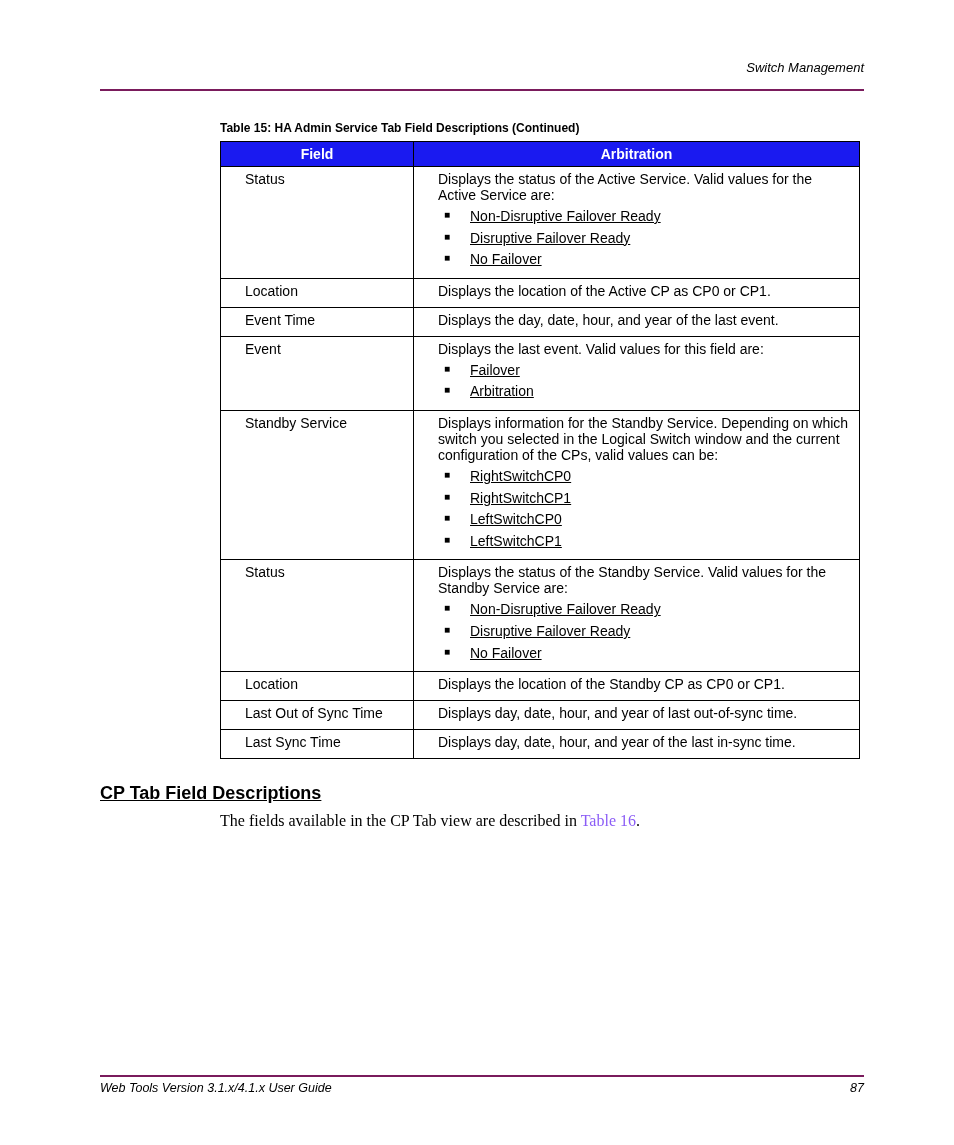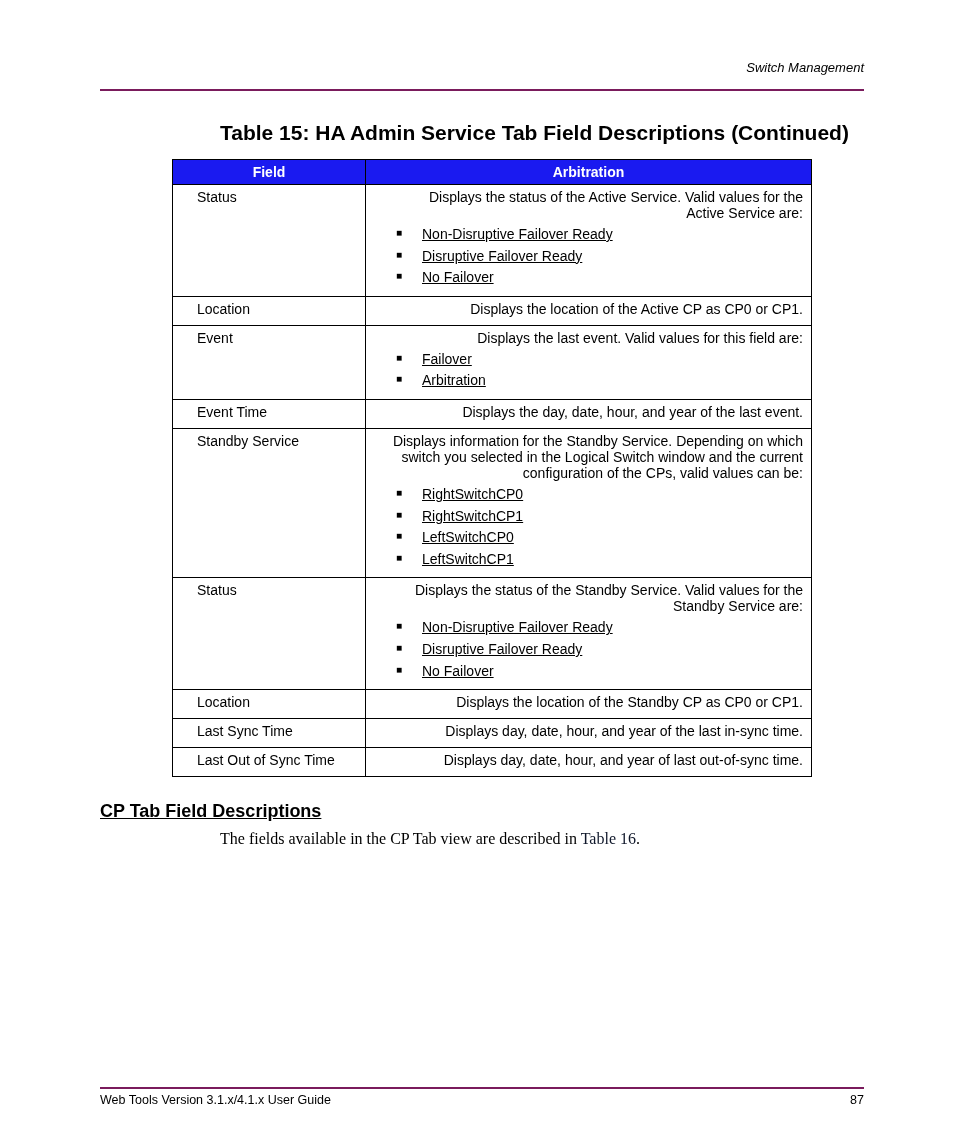--- a/index.html
+++ b/index.html
@@ -23,48 +23,48 @@
     font-style: italic;
     margin-bottom: 14px;
   }
   .rule {
     border: none;
     border-top: 2px solid #7a1b5c;
     margin: 0 0 30px 0;
   }
   .table-caption {
     font-weight: bold;
-    font-size: 21px;
-    margin: 0 0 14px 0;
+    font-size: 12px;
+    margin: 0 0 6px 0;
     padding-left: 120px;
   }
   table {
     border-collapse: collapse;
-    margin-left: 72px;
+    margin-left: 120px;
     width: 640px;
   }
   th {
     background: #1a1af0;
     color: #fff;
     font-weight: bold;
     font-size: 14px;
     text-align: center;
     padding: 4px 6px;
     border: 1px solid #000;
   }
   td {
     border: 1px solid #000;
     padding: 4px 8px 6px 24px;
     vertical-align: top;
     font-size: 14px;
   }
   td.col-field {
     width: 160px;
   }
-  .cell-block { margin-bottom: 2px; text-align: right; }
+  .cell-block { margin-bottom: 2px; }
   ul.bullets {
     list-style: none;
     padding: 0;
     margin: 4px 0 0 0;
     text-decoration: underline;
   }
   ul.bullets li {
     padding-left: 32px;
     position: relative;
     margin: 2px 0;
@@ -82,27 +82,28 @@
     font-size: 18px;
     margin: 24px 0 8px 0;
     text-decoration: underline;
   }
   .body-serif {
     font-family: "Times New Roman", Times, serif;
     font-size: 16px;
     margin-left: 120px;
   }
   .body-serif .xref {
-    color: #0f172a;
+    color: #8b5cf6;
   }
   .footer {
     position: absolute;
     left: 100px;
     right: 90px;
-    bottom: 38px;
+    bottom: 50px;
+    font-style: italic;
   }
   .footer-rule {
     border: none;
     border-top: 2px solid #7a1b5c;
     margin: 0 0 4px 0;
   }
   .footer-row {
     display: flex;
     justify-content: space-between;
     font-size: 12.5px;
@@ -136,33 +137,33 @@
             </ul>
           </td>
         </tr>
         <tr>
           <td class="col-field">Location</td>
           <td>
             <div class="cell-block">Displays the location of the Active CP as CP0 or CP1.</div>
           </td>
         </tr>
         <tr>
+          <td class="col-field">Event Time</td>
+          <td>
+            <div class="cell-block">Displays the day, date, hour, and year of the last event.</div>
+          </td>
+        </tr>
+        <tr>
           <td class="col-field">Event</td>
           <td>
             <div class="cell-block">Displays the last event. Valid values for this field are:</div>
             <ul class="bullets">
               <li>Failover</li>
               <li>Arbitration</li>
             </ul>
-          </td>
-        </tr>
-        <tr>
-          <td class="col-field">Event Time</td>
-          <td>
-            <div class="cell-block">Displays the day, date, hour, and year of the last event.</div>
           </td>
         </tr>
         <tr>
           <td class="col-field">Standby Service</td>
           <td>
             <div class="cell-block">Displays information for the Standby Service. Depending on which switch you selected in the Logical Switch window and the current configuration of the CPs, valid values can be:</div>
             <ul class="bullets">
               <li>RightSwitchCP0</li>
               <li>RightSwitchCP1</li>
               <li>LeftSwitchCP0</li>
@@ -181,29 +182,29 @@
             </ul>
           </td>
         </tr>
         <tr>
           <td class="col-field">Location</td>
           <td>
             <div class="cell-block">Displays the location of the Standby CP as CP0 or CP1.</div>
           </td>
         </tr>
         <tr>
+          <td class="col-field">Last Out of Sync Time</td>
+          <td>
+            <div class="cell-block">Displays day, date, hour, and year of last out-of-sync time.</div>
+          </td>
+        </tr>
+        <tr>
           <td class="col-field">Last Sync Time</td>
           <td>
             <div class="cell-block">Displays day, date, hour, and year of the last in-sync time.</div>
-          </td>
-        </tr>
-        <tr>
-          <td class="col-field">Last Out of Sync Time</td>
-          <td>
-            <div class="cell-block">Displays day, date, hour, and year of last out-of-sync time.</div>
           </td>
         </tr>
       </tbody>
   </table>
 
   <div class="section-heading">CP Tab Field Descriptions</div>
   <div class="body-serif">
     <span>The fields available in the CP Tab view are described in </span><span class="xref">Table 16</span><span>.</span>
   </div>
 

